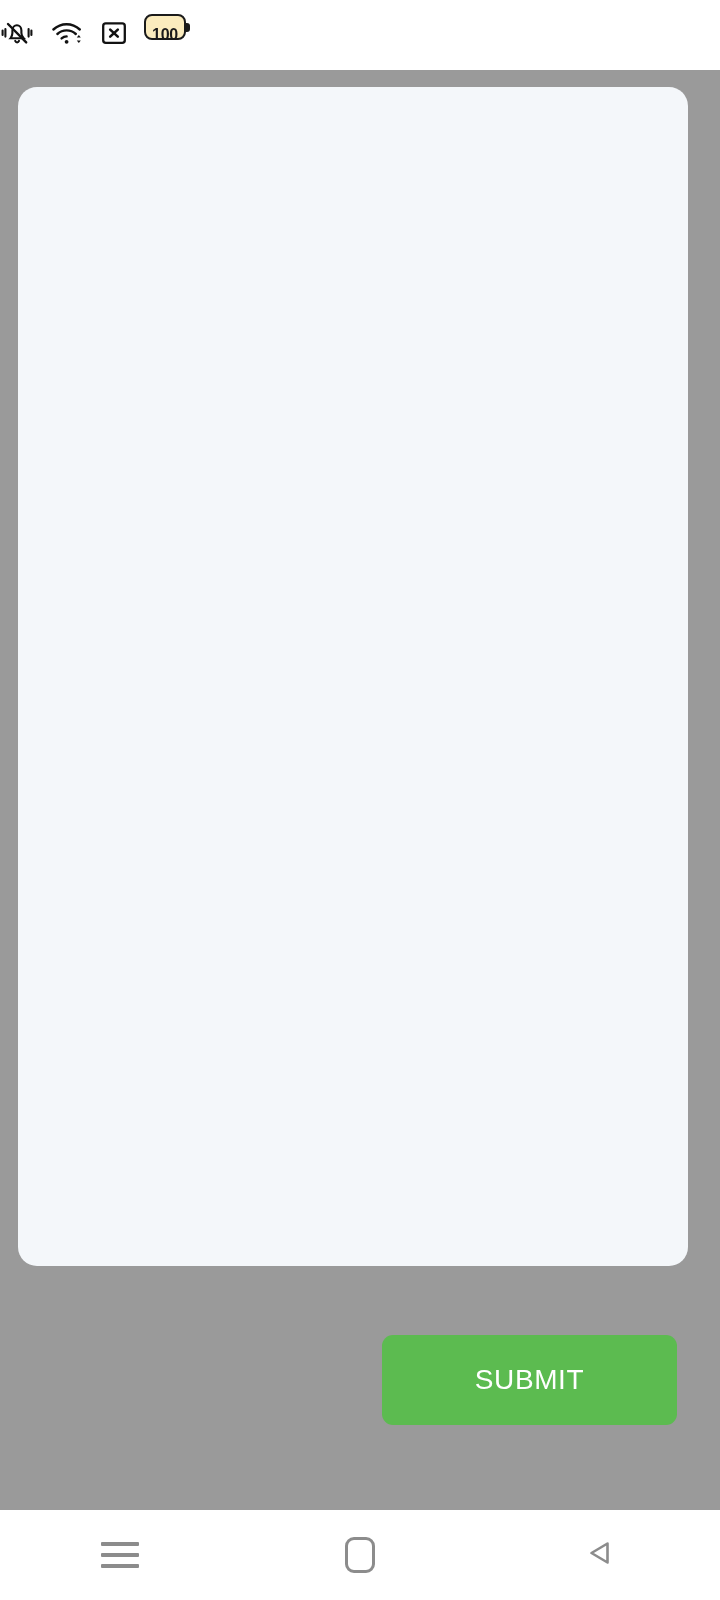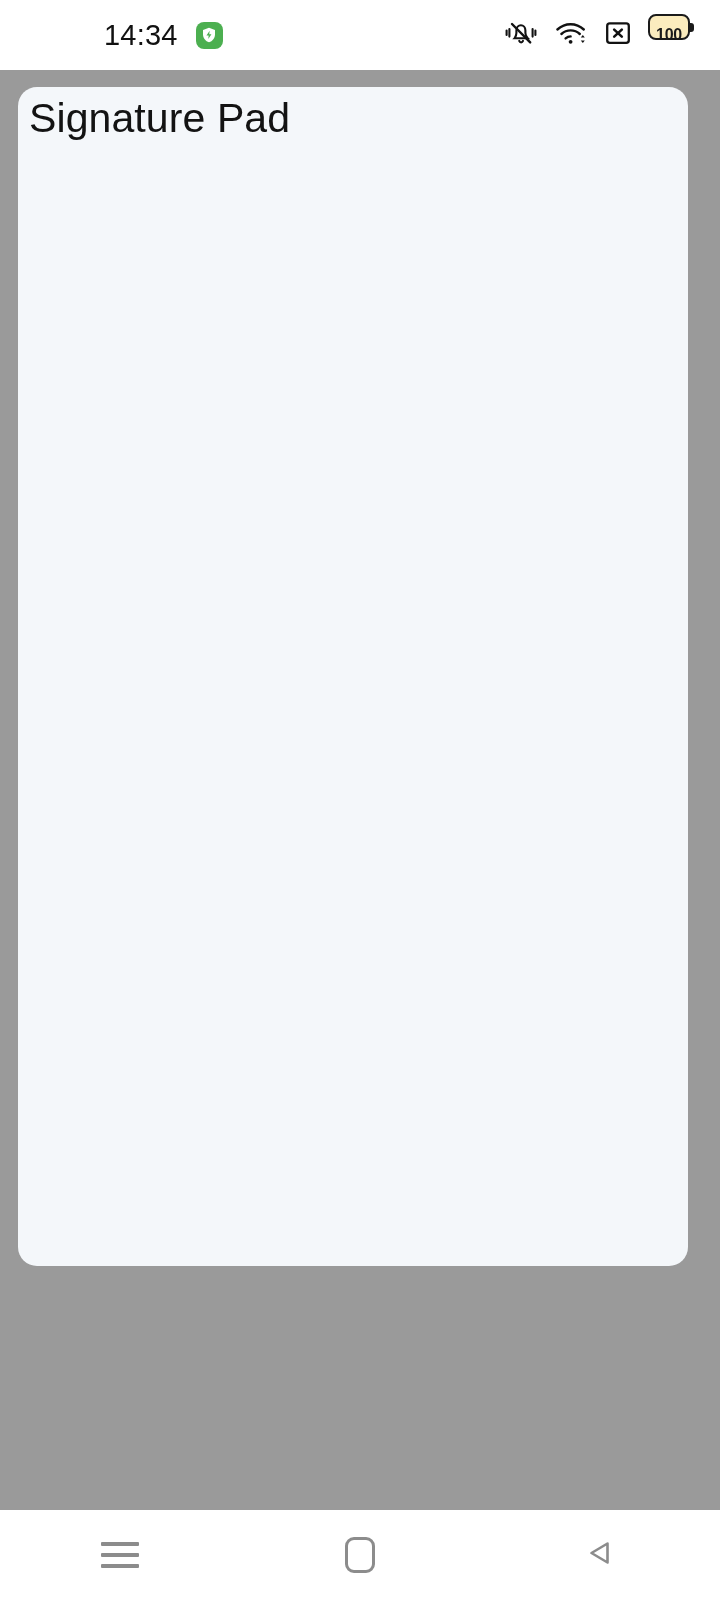--- a/index.html
+++ b/index.html
@@ -209,30 +209,20 @@
     border-radius: 9px;
   }
 </style>
 </head>
 <body>
 
 <div id="screen">
 
   <div id="status-bar">
 
-    <div class="status-left">
-      <span class="status-clock">14:34</span>
-
-      <span class="app-badge">
-        <svg width="18" height="18" viewBox="0 0 24 24" aria-hidden="true">
-          <path d="M12 2.2 L20 5.3 V11 c0 5.2-3.4 9.3-8 10.8 C7.4 20.3 4 16.2 4 11 V5.3 Z" fill="#ffffff"></path>
-          <path d="M12.9 6.4 L8.6 12.8 h3.0 l-0.6 4.6 4.3-6.5 h-3.0 Z" fill="#4CAF50"></path>
-        </svg>
-      </span>
-    </div>
 
     <div class="status-right">
 
       <span class="sicon">
         <svg width="34" height="28" viewBox="0 0 34 28" aria-hidden="true">
           <g fill="none" stroke="#121212" stroke-width="2.1" stroke-linecap="round">
             <path d="M10.5 19.3 h13.2 c-1.6-1.6-2.3-3.1-2.3-5.2 V11.6 c0-3.1-2.1-5.3-4.5-5.3 -2.4 0-4.5 2.2-4.5 5.3 v2.5 c0 2.1-0.6 3.6-1.9 5.2 Z"></path>
             <path d="M15.2 21.9 c0.4 1.0 1.0 1.5 1.9 1.5 0.9 0 1.5-0.5 1.9-1.5"></path>
             <path d="M2.6 11.6 v4.4 M5.4 10.0 v7.6"></path>
             <path d="M31.4 11.6 v4.4 M28.6 10.0 v7.6"></path>
@@ -269,25 +259,25 @@
         <span class="batt-tip"></span>
         <span class="batt-text">100</span>
       </span>
 
     </div>
   </div>
 
   <div id="app-area">
 
     <div id="signature-card">
-      <div id="signature-title">Signature Pad</div>
       <div id="signature-canvas"></div>
     </div>
 
     <div id="button-row">
+      <button class="pad-button" id="submit-button">SUBMIT</button>
     </div>
 
   </div>
 
   <div id="nav-bar">
 
     <div class="nav-btn">
       <span class="hamburger">
         <span></span>
           <span></span>

